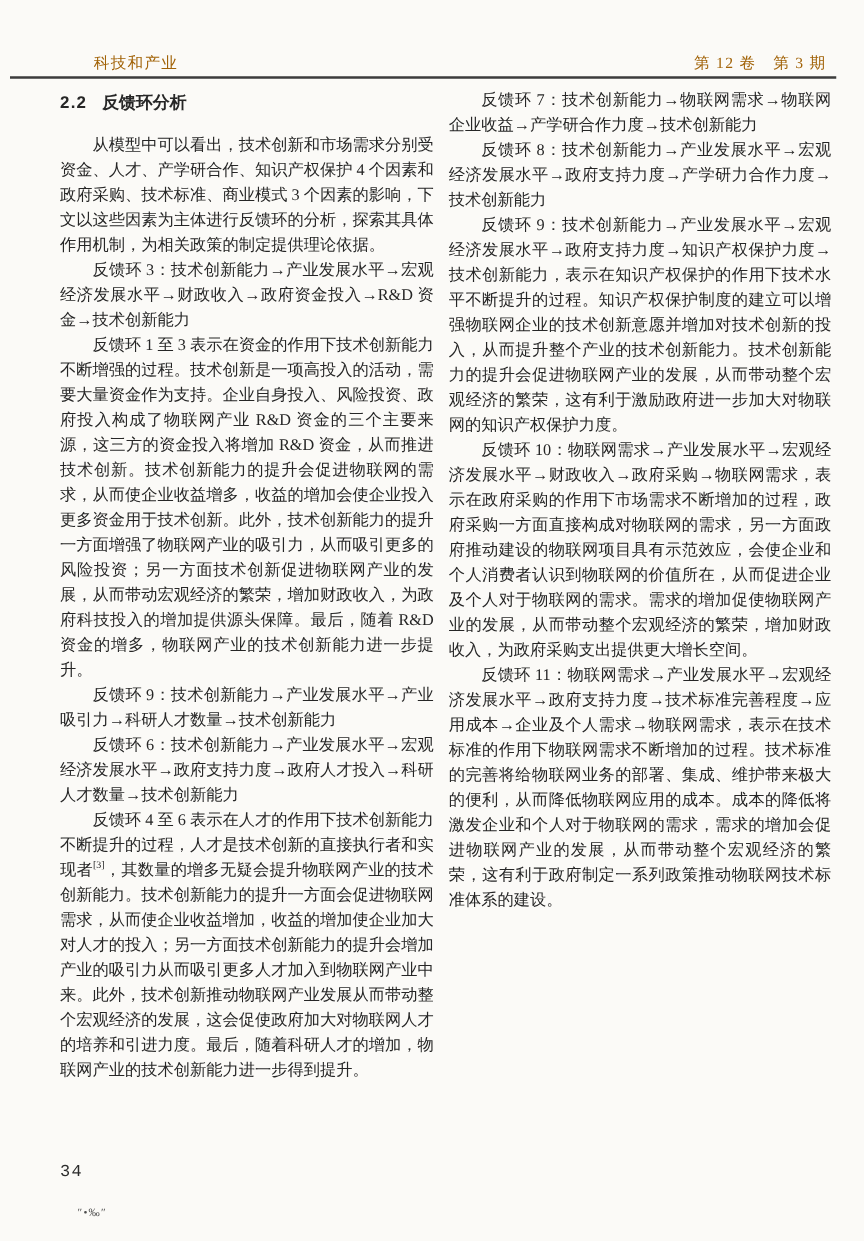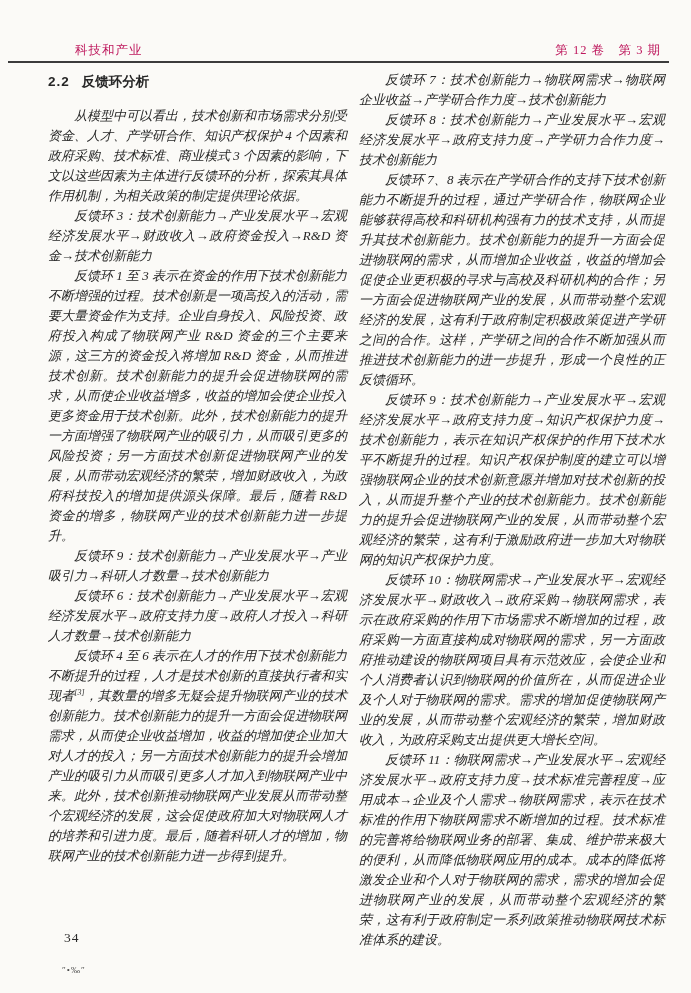--- a/index.html
+++ b/index.html
@@ -19,21 +19,21 @@
   }
   .header {
     position: absolute;
     top: 42px;
     left: 48px;
     right: 30px;
     display: flex;
     justify-content: space-between;
     align-items: flex-end;
     font-size: 12.5px;
-    color: #be185d;
+    color: #a16207;
   }
   .header .journal {
     padding-left: 27px;
     letter-spacing: 1px;
   }
   .header .issue {
     letter-spacing: 1px;
   }
   .header-rule {
     position: absolute;
@@ -61,33 +61,33 @@
     font-size: 13.5px;
     font-weight: bold;
     margin: 2px 0 14px 0;
     line-height: 20px;
     font-family: "Liberation Sans", "DejaVu Sans", sans-serif;
   }
   .section-heading .sec-num { margin-right: 12px; letter-spacing: 1px; }
   .para {
     margin: 0;
     text-indent: 2em;
-    font-style: italic;
   }
   .para sup {
     font-size: 8px;
     line-height: 0;
   }
   .page-number {
     position: absolute;
-    left: 64px;
+    left: 48px;
     bottom: 47px;
     font-size: 13.5px;
     color: #2b2b2b;
     letter-spacing: 1px;
+    font-family: Liberation Mono, monospace;
   }
   .scan-artifact {
     position: absolute;
     left: 62px;
     bottom: 18px;
     font-size: 9px;
     color: #4a4a4a;
     letter-spacing: 1px;
   }
 </style>
@@ -111,21 +111,20 @@
     <p class="para"><span>从模型中可以看出，技术创新和市场需求分别受资金、人才、产学研合作、知识产权保护 4 个因素和政府采购、技术标准、商业模式 3 个因素的影响，下文以这些因素为主体进行反馈环的分析，探索其具体作用机制，为相关政策的制定提供理论依据。</span></p>
         <p class="para"><span>反馈环 3：技术创新能力→产业发展水平→宏观经济发展水平→财政收入→政府资金投入→R&amp;D 资金→技术创新能力</span></p>
         <p class="para"><span>反馈环 1 至 3 表示在资金的作用下技术创新能力不断增强的过程。技术创新是一项高投入的活动，需要大量资金作为支持。企业自身投入、风险投资、政府投入构成了物联网产业 R&amp;D 资金的三个主要来源，这三方的资金投入将增加 R&amp;D 资金，从而推进技术创新。技术创新能力的提升会促进物联网的需求，从而使企业收益增多，收益的增加会使企业投入更多资金用于技术创新。此外，技术创新能力的提升一方面增强了物联网产业的吸引力，从而吸引更多的风险投资；另一方面技术创新促进物联网产业的发展，从而带动宏观经济的繁荣，增加财政收入，为政府科技投入的增加提供源头保障。最后，随着 R&amp;D 资金的增多，物联网产业的技术创新能力进一步提升。</span></p>
         <p class="para"><span>反馈环 9：技术创新能力→产业发展水平→产业吸引力→科研人才数量→技术创新能力</span></p>
         <p class="para"><span>反馈环 6：技术创新能力→产业发展水平→宏观经济发展水平→政府支持力度→政府人才投入→科研人才数量→技术创新能力</span></p>
         <p class="para"><span>反馈环 4 至 6 表示在人才的作用下技术创新能力不断提升的过程，人才是技术创新的直接执行者和实现者</span><sup>[3]</sup><span>，其数量的增多无疑会提升物联网产业的技术创新能力。技术创新能力的提升一方面会促进物联网需求，从而使企业收益增加，收益的增加使企业加大对人才的投入；另一方面技术创新能力的提升会增加产业的吸引力从而吸引更多人才加入到物联网产业中来。此外，技术创新推动物联网产业发展从而带动整个宏观经济的发展，这会促使政府加大对物联网人才的培养和引进力度。最后，随着科研人才的增加，物联网产业的技术创新能力进一步得到提升。</span></p>
       </div>
     <div class="col col-right" id="col-right">
         <p class="para"><span>反馈环 7：技术创新能力→物联网需求→物联网企业收益→产学研合作力度→技术创新能力</span></p>
         <p class="para"><span>反馈环 8：技术创新能力→产业发展水平→宏观经济发展水平→政府支持力度→产学研力合作力度→技术创新能力</span></p>
-        <p class="para"><span>反馈环 7、8 表示在产学研合作的支持下技术创新能力不断提升的过程，通过产学研合作，物联网企业能够获得高校和科研机构强有力的技术支持，从而提升其技术创新能力。技术创新能力的提升一方面会促进物联网的需求，从而增加企业收益，收益的增加会促使企业更积极的寻求与高校及科研机构的合作；另一方面会促进物联网产业的发展，从而带动整个宏观经济的发展，这有利于政府制定积极政策促进产学研之间的合作。这样，产学研之间的合作不断加强从而推进技术创新能力的进一步提升，形成一个良性的正反馈循环。</span></p>
         <p class="para"><span>反馈环 9：技术创新能力→产业发展水平→宏观经济发展水平→政府支持力度→知识产权保护力度→技术创新能力，表示在知识产权保护的作用下技术水平不断提升的过程。知识产权保护制度的建立可以增强物联网企业的技术创新意愿并增加对技术创新的投入，从而提升整个产业的技术创新能力。技术创新能力的提升会促进物联网产业的发展，从而带动整个宏观经济的繁荣，这有利于激励政府进一步加大对物联网的知识产权保护力度。</span></p>
         <p class="para"><span>反馈环 10：物联网需求→产业发展水平→宏观经济发展水平→财政收入→政府采购→物联网需求，表示在政府采购的作用下市场需求不断增加的过程，政府采购一方面直接构成对物联网的需求，另一方面政府推动建设的物联网项目具有示范效应，会使企业和个人消费者认识到物联网的价值所在，从而促进企业及个人对于物联网的需求。需求的增加促使物联网产业的发展，从而带动整个宏观经济的繁荣，增加财政收入，为政府采购支出提供更大增长空间。</span></p>
         <p class="para"><span>反馈环 11：物联网需求→产业发展水平→宏观经济发展水平→政府支持力度→技术标准完善程度→应用成本→企业及个人需求→物联网需求，表示在技术标准的作用下物联网需求不断增加的过程。技术标准的完善将给物联网业务的部署、集成、维护带来极大的便利，从而降低物联网应用的成本。成本的降低将激发企业和个人对于物联网的需求，需求的增加会促进物联网产业的发展，从而带动整个宏观经济的繁荣，这有利于政府制定一系列政策推动物联网技术标准体系的建设。</span></p>
       </div>
   </div>
 
   <div class="page-number">34</div>
   <div class="scan-artifact">″•‰″</div>
 
 </div>

